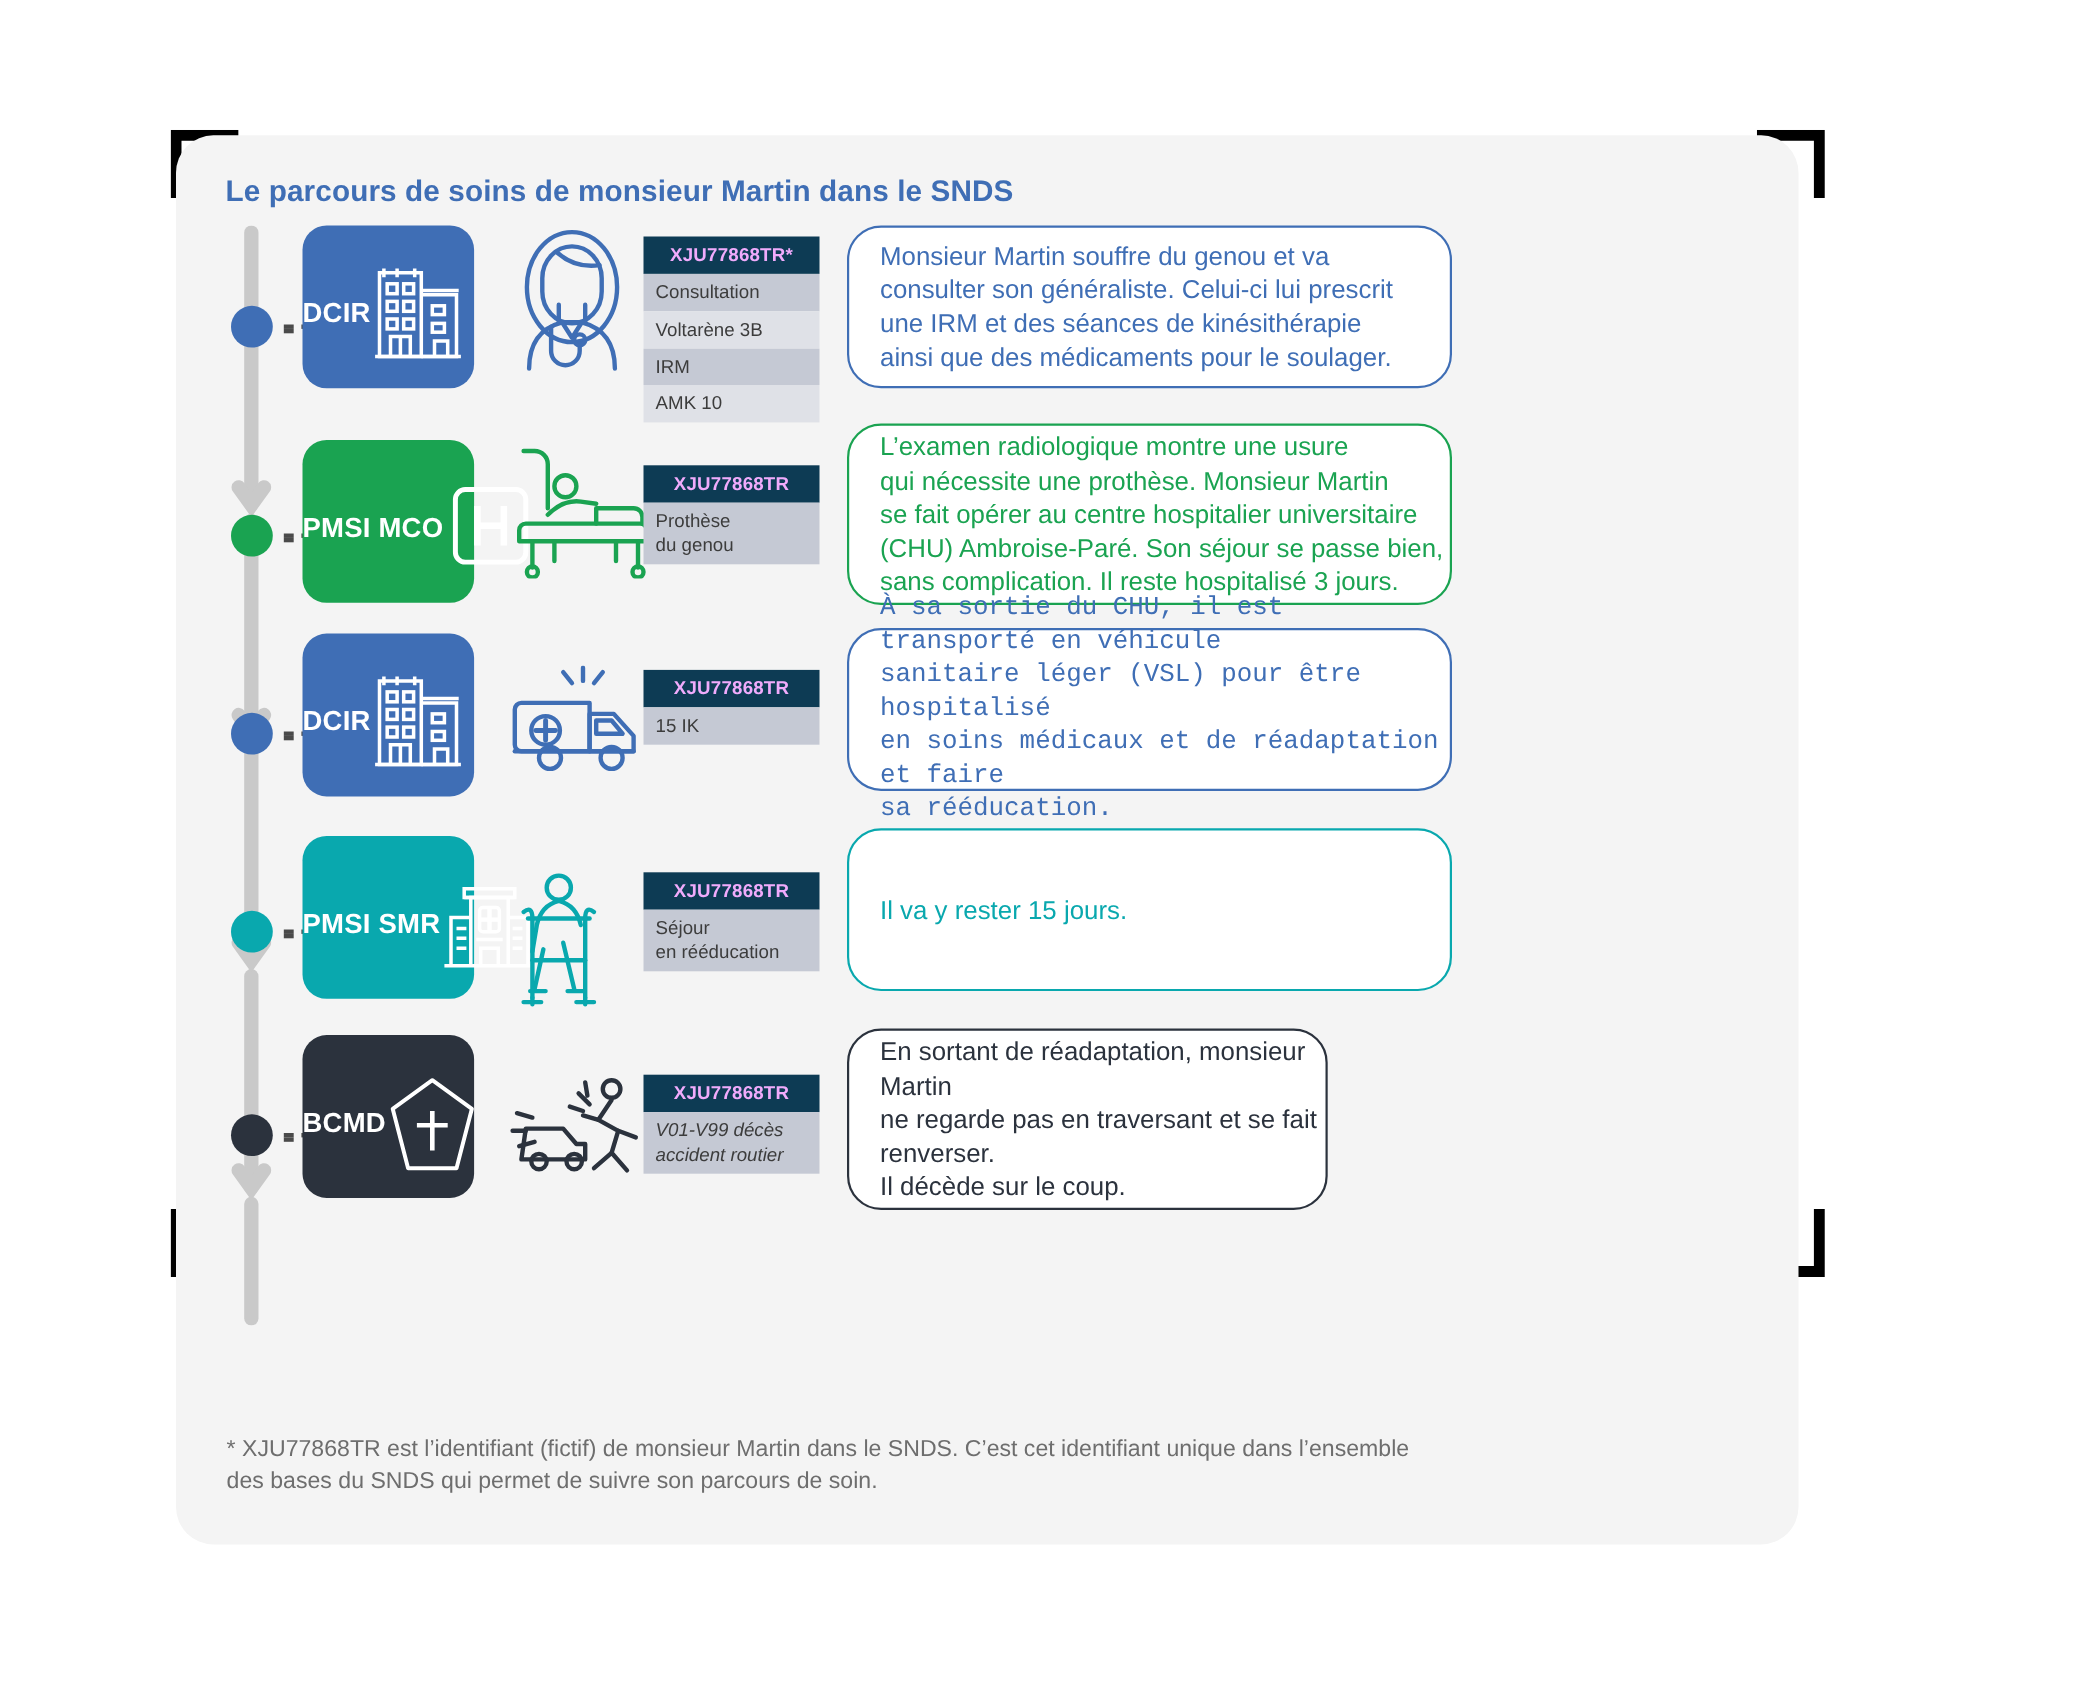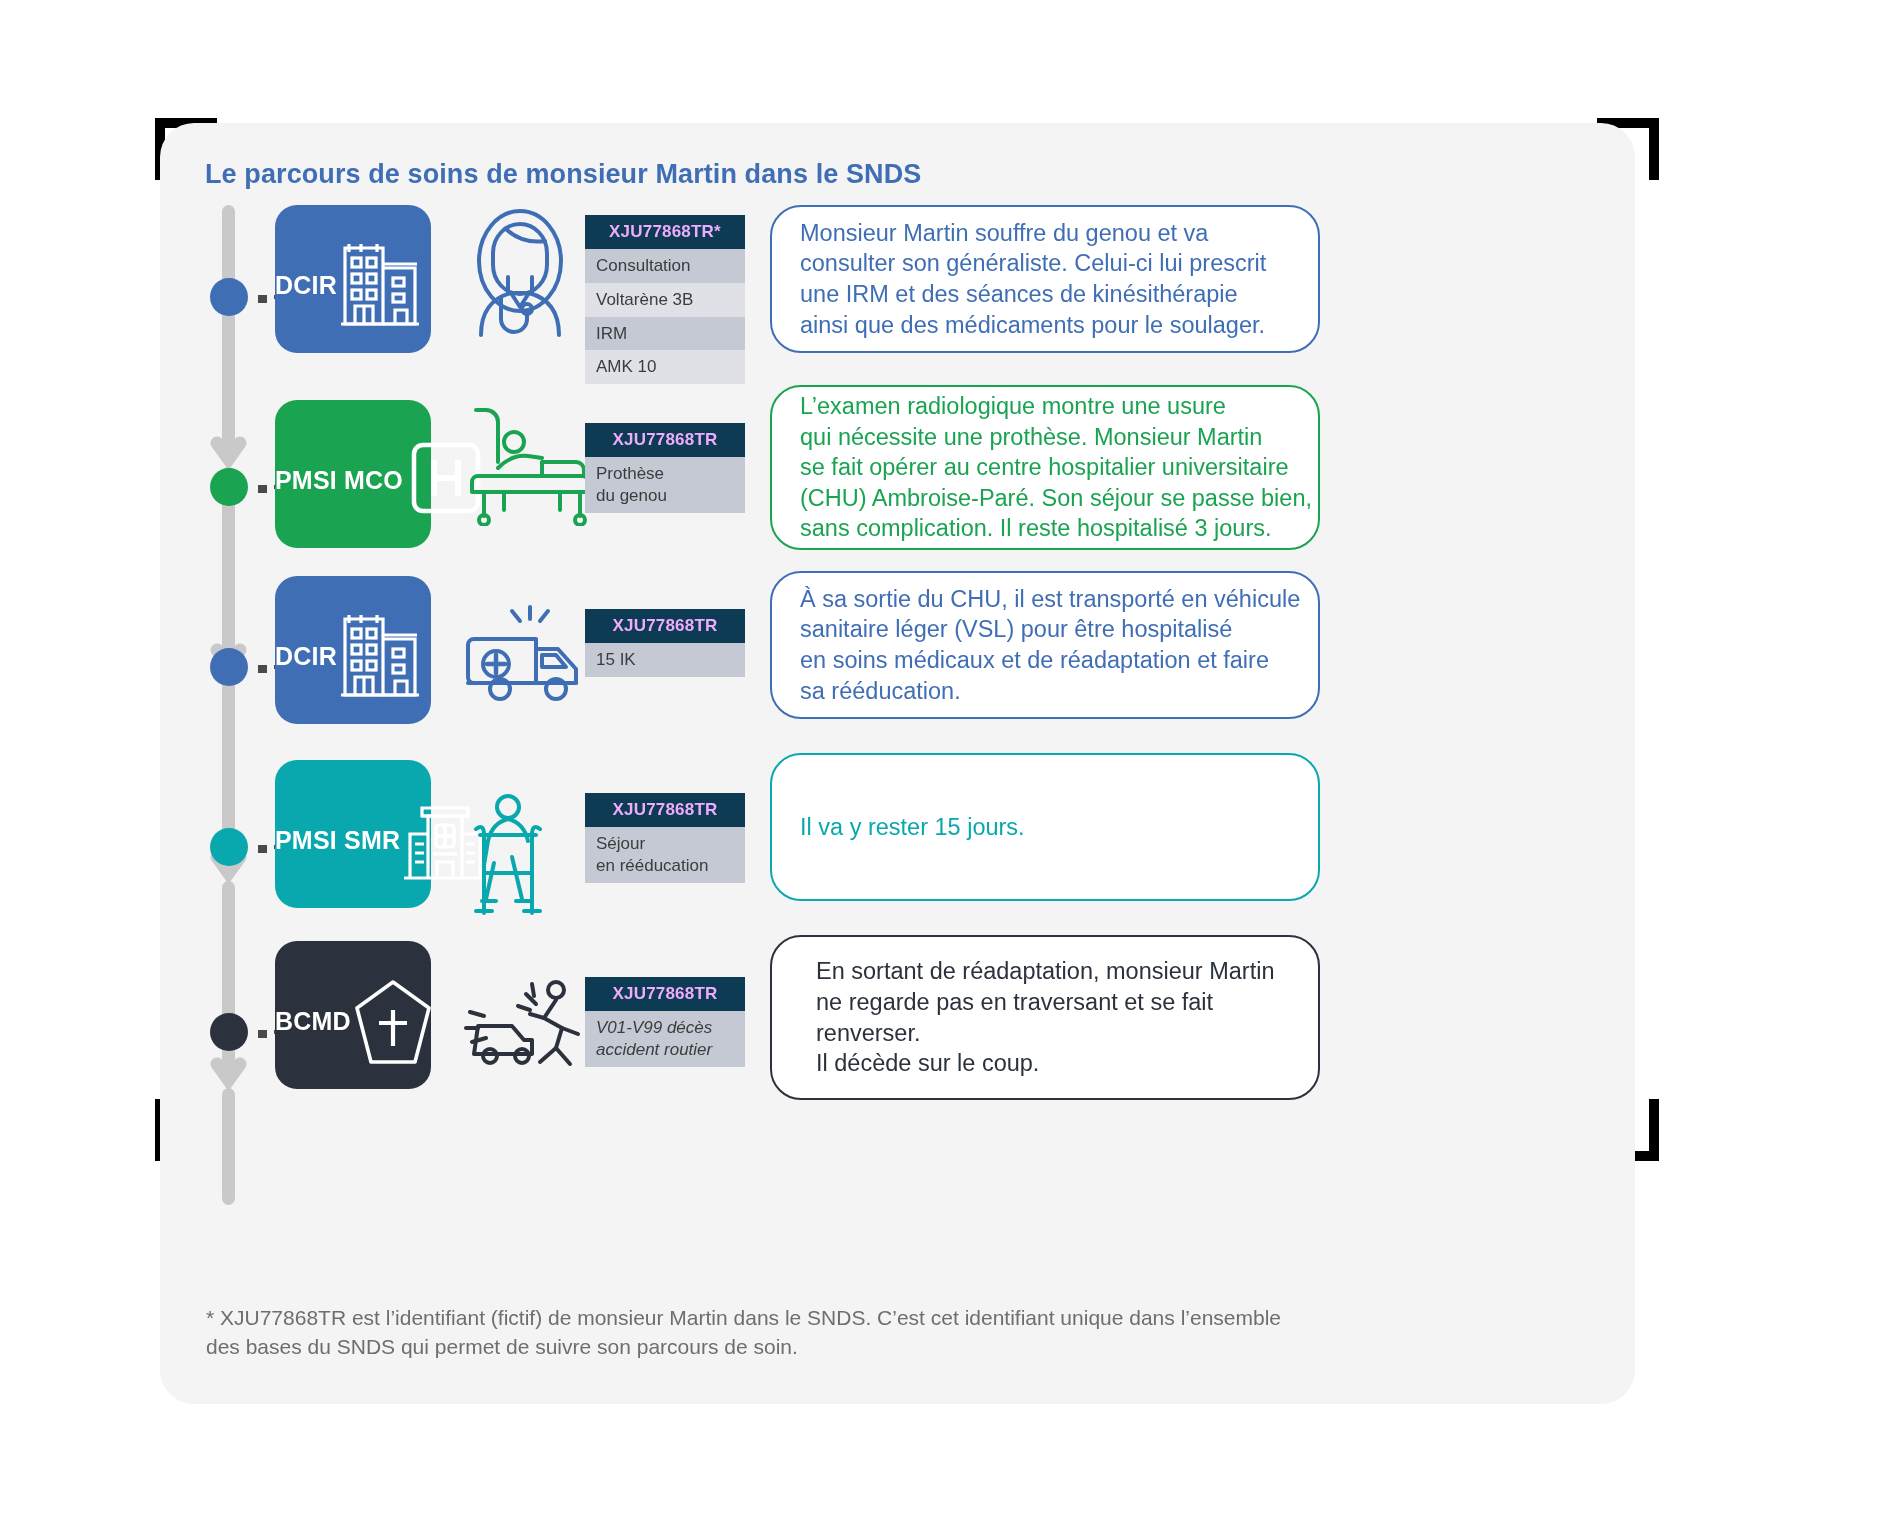--- a/index.html
+++ b/index.html
@@ -212,21 +212,21 @@
       <circle cx="40" cy="84" r="10"></circle>
             <circle cx="96" cy="84" r="10"></circle>
       <path d="M36 50 v18 M27 59 h18" stroke-width="4.5"></path>
       <circle cx="36" cy="59" r="13"></circle>
     </svg></div>
         <div class="codebox" style="left: 425px; top: 486px;">
           <div class="code-head" style="background: rgb(13, 59, 84);">XJU77868TR</div>
           <div class="code-cell odd" style="white-space: pre-line;">15 IK</div>
         </div>
         <div class="callout" style="left: 610px; top: 448px; width: 550px; height: 148px; border-color: rgb(63, 110, 181);">
-          <p style="color: rgb(63, 110, 181);">À sa sortie du CHU, il est transporté en véhicule
+          <p style="color: rgb(63, 110, 181); font-family: Liberation Mono, monospace;">À sa sortie du CHU, il est transporté en véhicule
 sanitaire léger (VSL) pour être hospitalisé
 en soins médicaux et de réadaptation et faire
 sa rééducation.</p>
         </div>
         <div class="tile" style="left: 115px; top: 637px; background: rgb(9, 168, 174);">
           <div class="tile-label">PMSI SMR</div>
           <div class="tile-icon"><svg width="90" height="90" viewBox="0 0 90 90" fill="none" stroke="#fff" stroke-width="3.2">
       <path d="M4 82 h82"></path>
       <path d="M10 82 v-44 h18"></path>
               <path d="M80 82 v-44 h-18"></path>
@@ -280,21 +280,21 @@
       <circle cx="30" cy="78" r="7"></circle>
             <circle cx="62" cy="78" r="7"></circle>
       <path d="M10 34 l14 4 M6 50 h12 M12 64 l14 -4"></path>
       <path d="M66 16 l10 10 M58 28 l12 4 M72 6 l2 12"></path>
     </svg></div>
         <div class="codebox" style="left: 425px; top: 854px;">
           <div class="code-head" style="background: rgb(13, 59, 84);">XJU77868TR</div>
           <div class="code-cell odd" style="white-space: pre-line; font-style: italic;">V01-V99 décès
 accident routier</div>
         </div>
-        <div class="callout" style="left: 610px; top: 812px; width: 550px; height: 165px; border-color: rgb(43, 50, 61); padding-left: 16px;">
+        <div class="callout" style="left: 610px; top: 812px; width: 437px; height: 165px; border-color: rgb(43, 50, 61);">
           <p style="color: rgb(43, 50, 61);">En sortant de réadaptation, monsieur Martin
 ne regarde pas en traversant et se fait renverser.
 Il décède sur le coup.</p>
         </div>
       </div>
 
     <div id="footnote">* XJU77868TR est l’identifiant (fictif) de monsieur Martin dans le SNDS. C’est cet identifiant unique dans l’ensemble
 des bases du SNDS qui permet de suivre son parcours de soin.</div>
   </div>
 </div>

